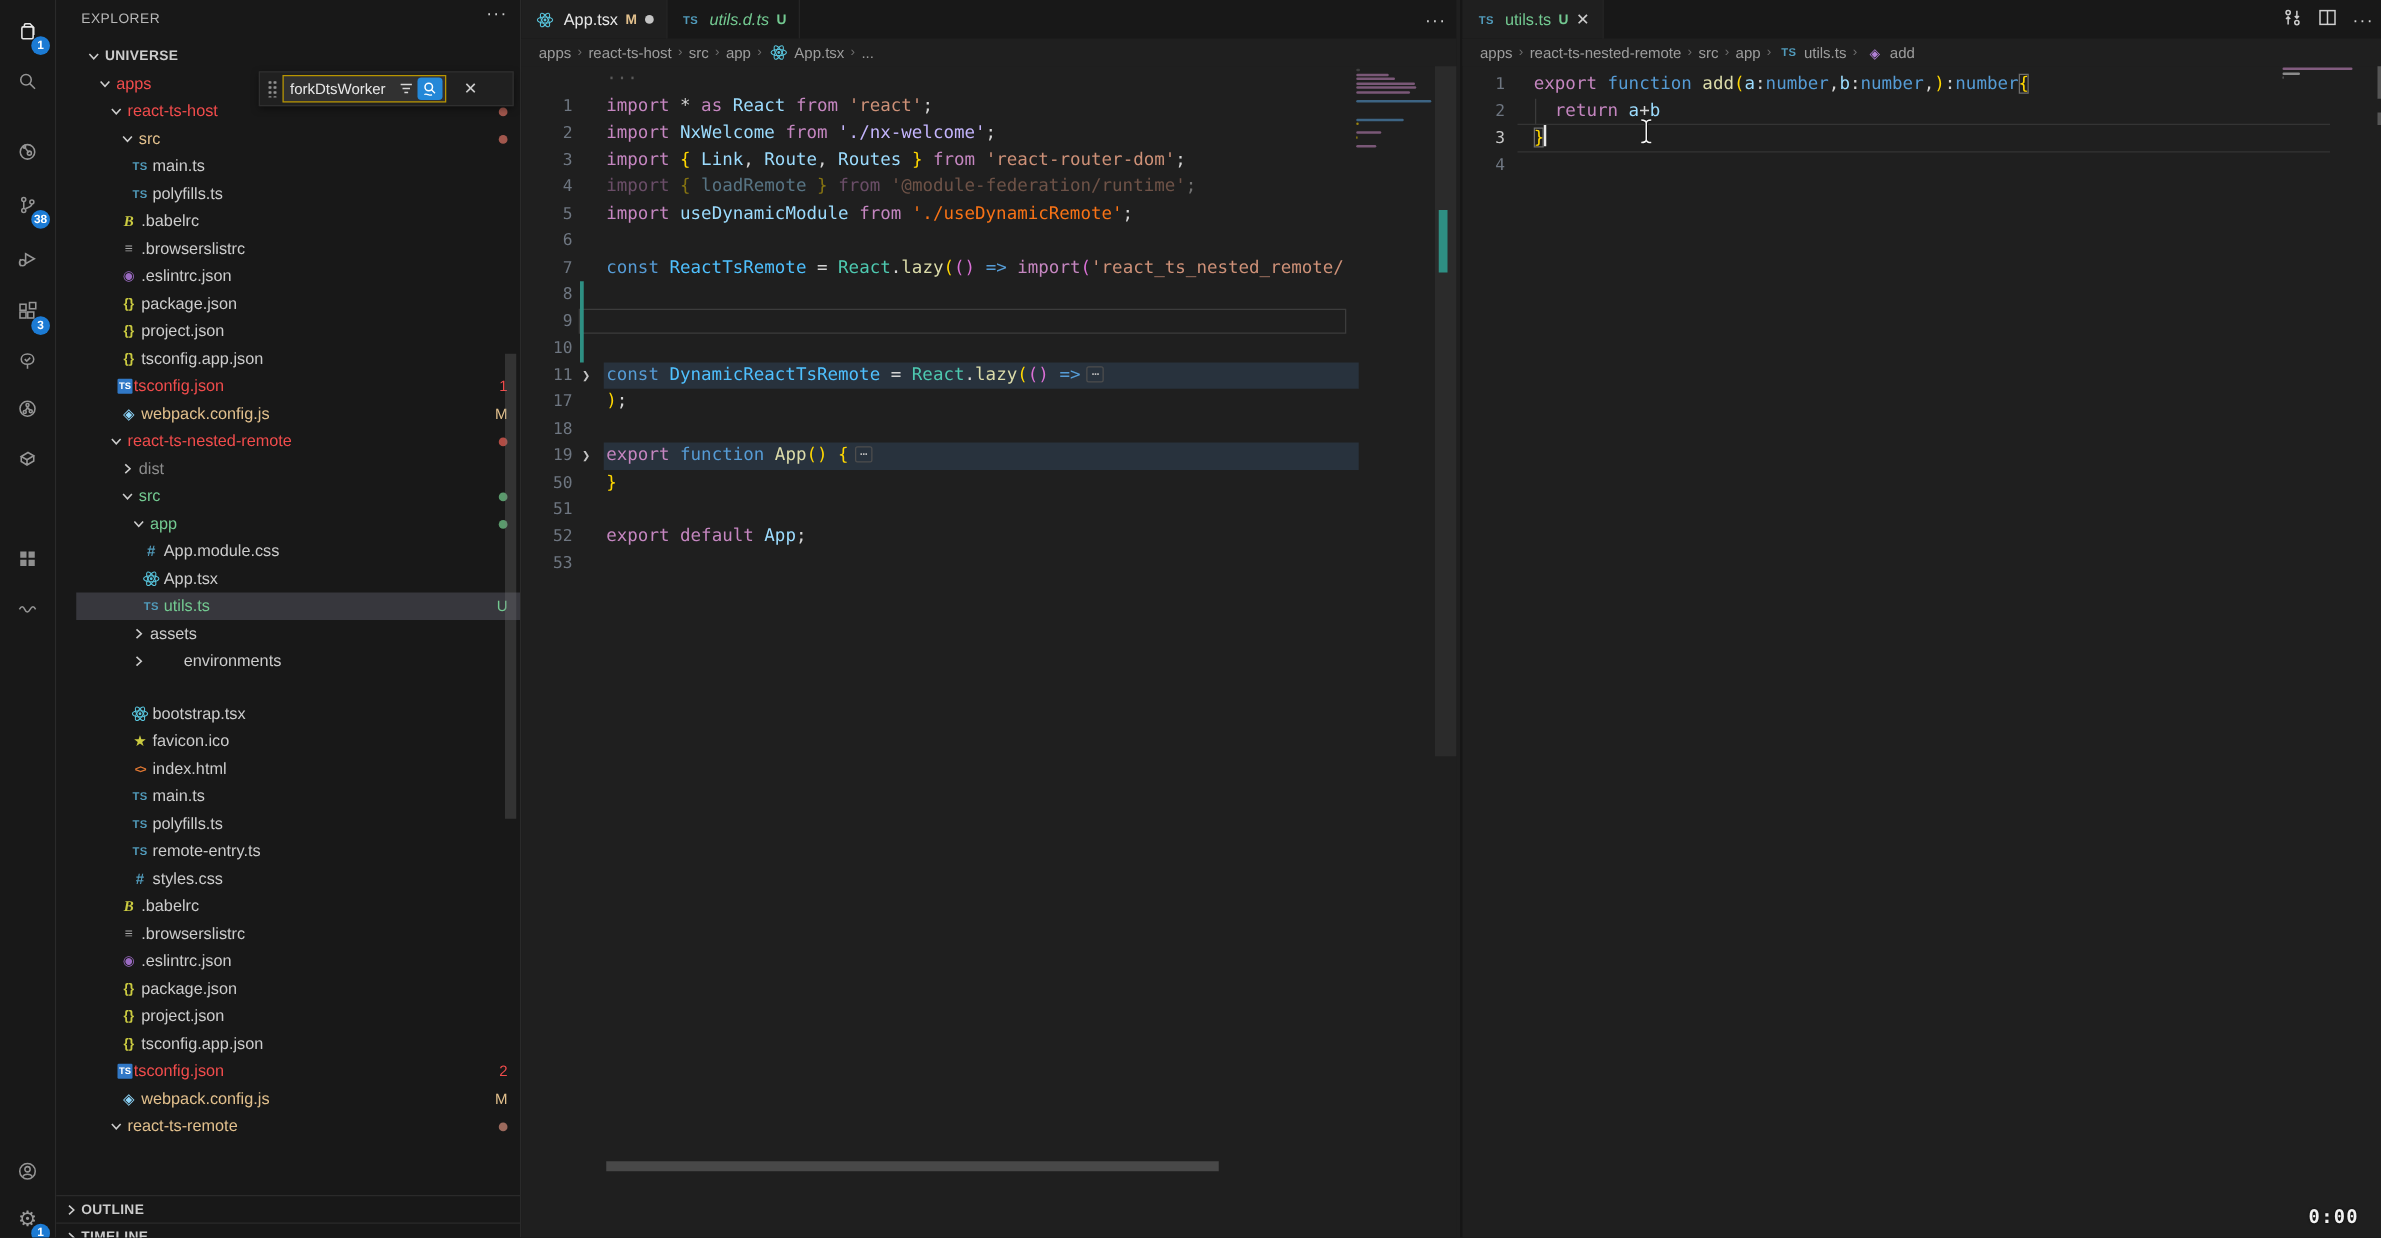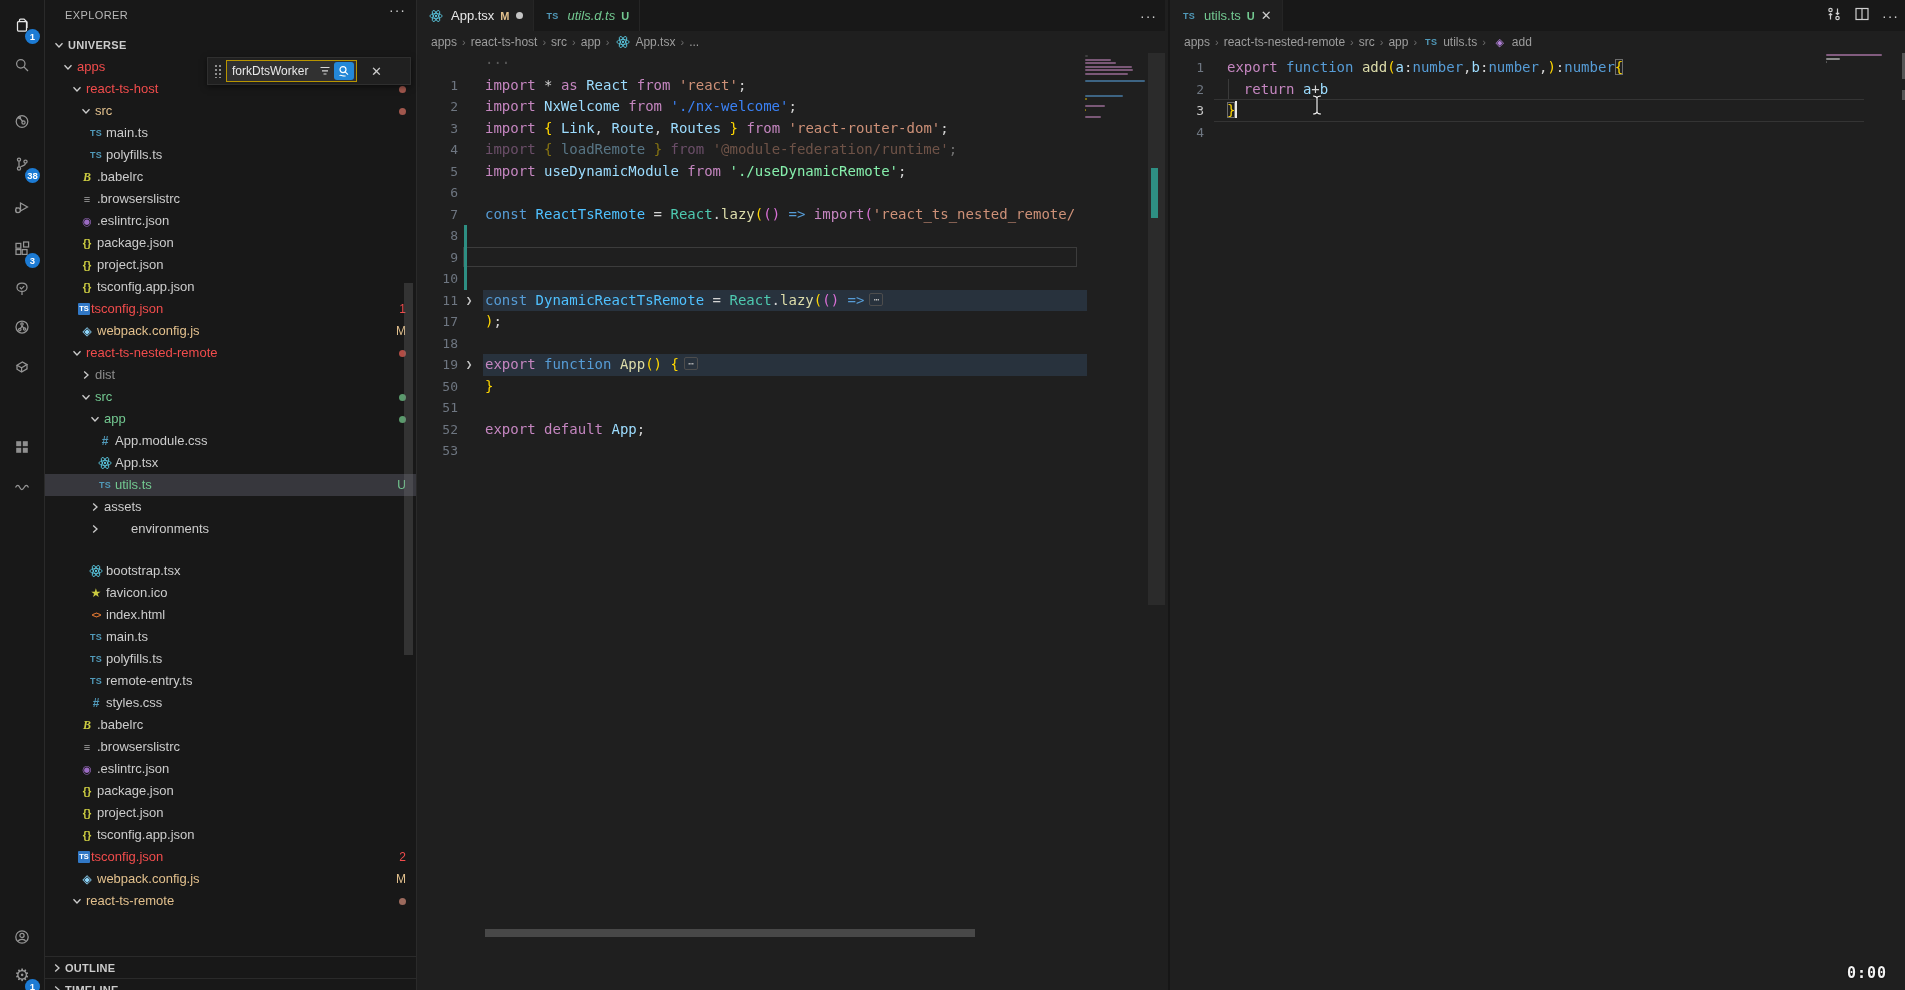--- a/index.html
+++ b/index.html
@@ -10,21 +10,21 @@
   .ab-item{position:absolute;left:0;width:44px;height:34px;display:flex;align-items:center;justify-content:center;cursor:pointer;}
   .ab-item svg{stroke:#959595;fill:none;stroke-width:1.25;}
   .ab-item.active svg{stroke:#e7e7e7;}
   .ab-badge{position:absolute;right:4px;bottom:-2px;min-width:15px;height:15px;border-radius:9px;background:#1c7bd4;
     color:#fff;font-size:9.5px;line-height:15px;text-align:center;padding:0 2px;box-sizing:border-box;font-weight:700;}
   
   #sidebar{position:absolute;left:45px;top:0;width:371px;height:990px;background:#181818;border-right:1px solid #2a2a2a;}
   #sb-header{position:absolute;top:0;left:0;right:0;height:30px;display:flex;align-items:center;}
   #sb-title{margin-left:20px;font-size:11px;color:#b8b8b8;letter-spacing:.4px;}
   #sb-more{position:absolute;right:10px;top:2px;color:#cccccc;font-size:14px;letter-spacing:1px;cursor:pointer;}
-  #tree{position:absolute;top:34px;left:0;right:0;}
+  #tree{position:absolute;top:34px;left:16px;right:0;}
   .trow{position:relative;height:22px;line-height:22px;white-space:nowrap;display:flex;align-items:center;cursor:pointer;}
   .trow.sel{background:#37373d;}
   .tchev{width:16px;display:inline-flex;justify-content:center;align-items:center;flex:none;}
   .tchev svg{stroke:#cccccc;fill:none;stroke-width:1.4;}
   .ticon{width:18px;display:inline-flex;justify-content:center;align-items:center;flex:none;font-style:normal;}
   .tlabel{padding-left:1px;color:#cccccc;}
   .t-bold{font-weight:700;font-size:11px;letter-spacing:.3px;}
   .tright{position:absolute;right:10px;display:flex;align-items:center;gap:5px;font-size:12px;}
   .tdot{width:7px;height:7px;border-radius:50%;display:inline-block;}
   .ic-ts{color:#519aba;font-size:9px;font-weight:700;letter-spacing:.3px;}
@@ -555,24 +555,24 @@
           <span>App.tsx</span>
         </span>
         <span class="bc-sep">›</span>
         <span class="bc-item">
           <span>...</span>
         </span>
       </div>
     <div class="code">
         <div class="crow"><span class="cnum" style=""></span><span class="ccontent"><span style="color:#5a5a5a">···</span></span></div>
         <div class="crow"><span class="cnum" style="">1</span><span class="ccontent"><span style="color:#C586C0">import </span><span style="color:#D4D4D4">* </span><span style="color:#C586C0">as </span><span style="color:#9CDCFE">React </span><span style="color:#C586C0">from </span><span style="color:#CE9178">'react'</span><span style="color:#D4D4D4">;</span></span></div>
-        <div class="crow"><span class="cnum" style="">2</span><span class="ccontent"><span style="color:#C586C0">import </span><span style="color:#9CDCFE">NxWelcome </span><span style="color:#C586C0">from </span><span style="color:#3b82f6">'./nx-welcome'</span><span style="color:#D4D4D4">;</span></span></div>
+        <div class="crow"><span class="cnum" style="">2</span><span class="ccontent"><span style="color:#C586C0">import </span><span style="color:#9CDCFE">NxWelcome </span><span style="color:#C586C0">from </span><span style="color:#c4b5fd">'./nx-welcome'</span><span style="color:#D4D4D4">;</span></span></div>
         <div class="crow"><span class="cnum" style="">3</span><span class="ccontent"><span style="color:#C586C0">import </span><span style="color:#FFD700">{</span><span style="color:#D4D4D4"> </span><span style="color:#9CDCFE">Link</span><span style="color:#D4D4D4">, </span><span style="color:#9CDCFE">Route</span><span style="color:#D4D4D4">, </span><span style="color:#9CDCFE">Routes</span><span style="color:#D4D4D4"> </span><span style="color:#FFD700">}</span><span style="color:#D4D4D4"> </span><span style="color:#C586C0">from </span><span style="color:#CE9178">'react-router-dom'</span><span style="color:#D4D4D4">;</span></span></div>
         <div class="crow dimline"><span class="cnum" style="">4</span><span class="ccontent"><span style="color:#C586C0">import </span><span style="color:#FFD700">{</span><span style="color:#D4D4D4"> </span><span style="color:#9CDCFE">loadRemote</span><span style="color:#D4D4D4"> </span><span style="color:#FFD700">}</span><span style="color:#D4D4D4"> </span><span style="color:#C586C0">from </span><span style="color:#CE9178">'@module-federation/runtime'</span><span style="color:#D4D4D4">;</span></span></div>
-        <div class="crow"><span class="cnum" style="">5</span><span class="ccontent"><span style="color:#C586C0">import </span><span style="color:#9CDCFE">useDynamicModule </span><span style="color:#C586C0">from </span><span style="color:#86efac">'./useDynamicRemote'</span><span style="color:#D4D4D4">;</span></span></div>
+        <div class="crow"><span class="cnum" style="">5</span><span class="ccontent"><span style="color:#C586C0">import </span><span style="color:#9CDCFE">useDynamicModule </span><span style="color:#C586C0">from </span><span style="color:#f97316">'./useDynamicRemote'</span><span style="color:#D4D4D4">;</span></span></div>
         <div class="crow"><span class="cnum" style="">6</span><span class="ccontent"></span></div>
         <div class="crow"><span class="cnum" style="">7</span><span class="ccontent"><span style="color:#569CD6">const </span><span style="color:#4FC1FF">ReactTsRemote </span><span style="color:#D4D4D4">= </span><span style="color:#4EC9B0">React</span><span style="color:#D4D4D4">.</span><span style="color:#DCDCAA">lazy</span><span style="color:#FFD700">(</span><span style="color:#DA70D6">(</span><span style="color:#DA70D6">)</span><span style="color:#D4D4D4"> </span><span style="color:#569CD6">=&gt; </span><span style="color:#C586C0">import</span><span style="color:#DA70D6">(</span><span style="color:#CE9178">'react_ts_nested_remote/</span></span></div>
         <div class="crow"><span class="cnum" style="">8</span><span class="ccontent"></span></div>
         <div class="crow"><span class="cursorbox"></span><span class="cnum" style="">9</span><span class="ccontent"></span></div>
         <div class="crow"><span class="cnum" style="">10</span><span class="ccontent"></span></div>
         <div class="crow"><span class="hlbg"></span><span class="cnum" style="">11</span><span class="cfold">❯</span><span class="ccontent"><span style="color:#569CD6">const </span><span style="color:#4FC1FF">DynamicReactTsRemote </span><span style="color:#D4D4D4">= </span><span style="color:#4EC9B0">React</span><span style="color:#D4D4D4">.</span><span style="color:#DCDCAA">lazy</span><span style="color:#FFD700">(</span><span style="color:#DA70D6">(</span><span style="color:#DA70D6">)</span><span style="color:#D4D4D4"> </span><span style="color:#569CD6">=&gt;</span><span class="fold-ellipsis">⋯</span></span></div>
         <div class="crow"><span class="cnum" style="">17</span><span class="ccontent"><span style="color:#FFD700">)</span><span style="color:#D4D4D4">;</span></span></div>
         <div class="crow"><span class="cnum" style="">18</span><span class="ccontent"></span></div>
         <div class="crow"><span class="hlbg"></span><span class="cnum" style="">19</span><span class="cfold">❯</span><span class="ccontent"><span style="color:#C586C0">export </span><span style="color:#569CD6">function </span><span style="color:#DCDCAA">App</span><span style="color:#FFD700">(</span><span style="color:#FFD700">)</span><span style="color:#D4D4D4"> </span><span style="color:#FFD700">{</span><span class="fold-ellipsis">⋯</span></span></div>
         <div class="crow"><span class="cnum" style="">50</span><span class="ccontent"><span style="color:#FFD700">}</span></span></div>

